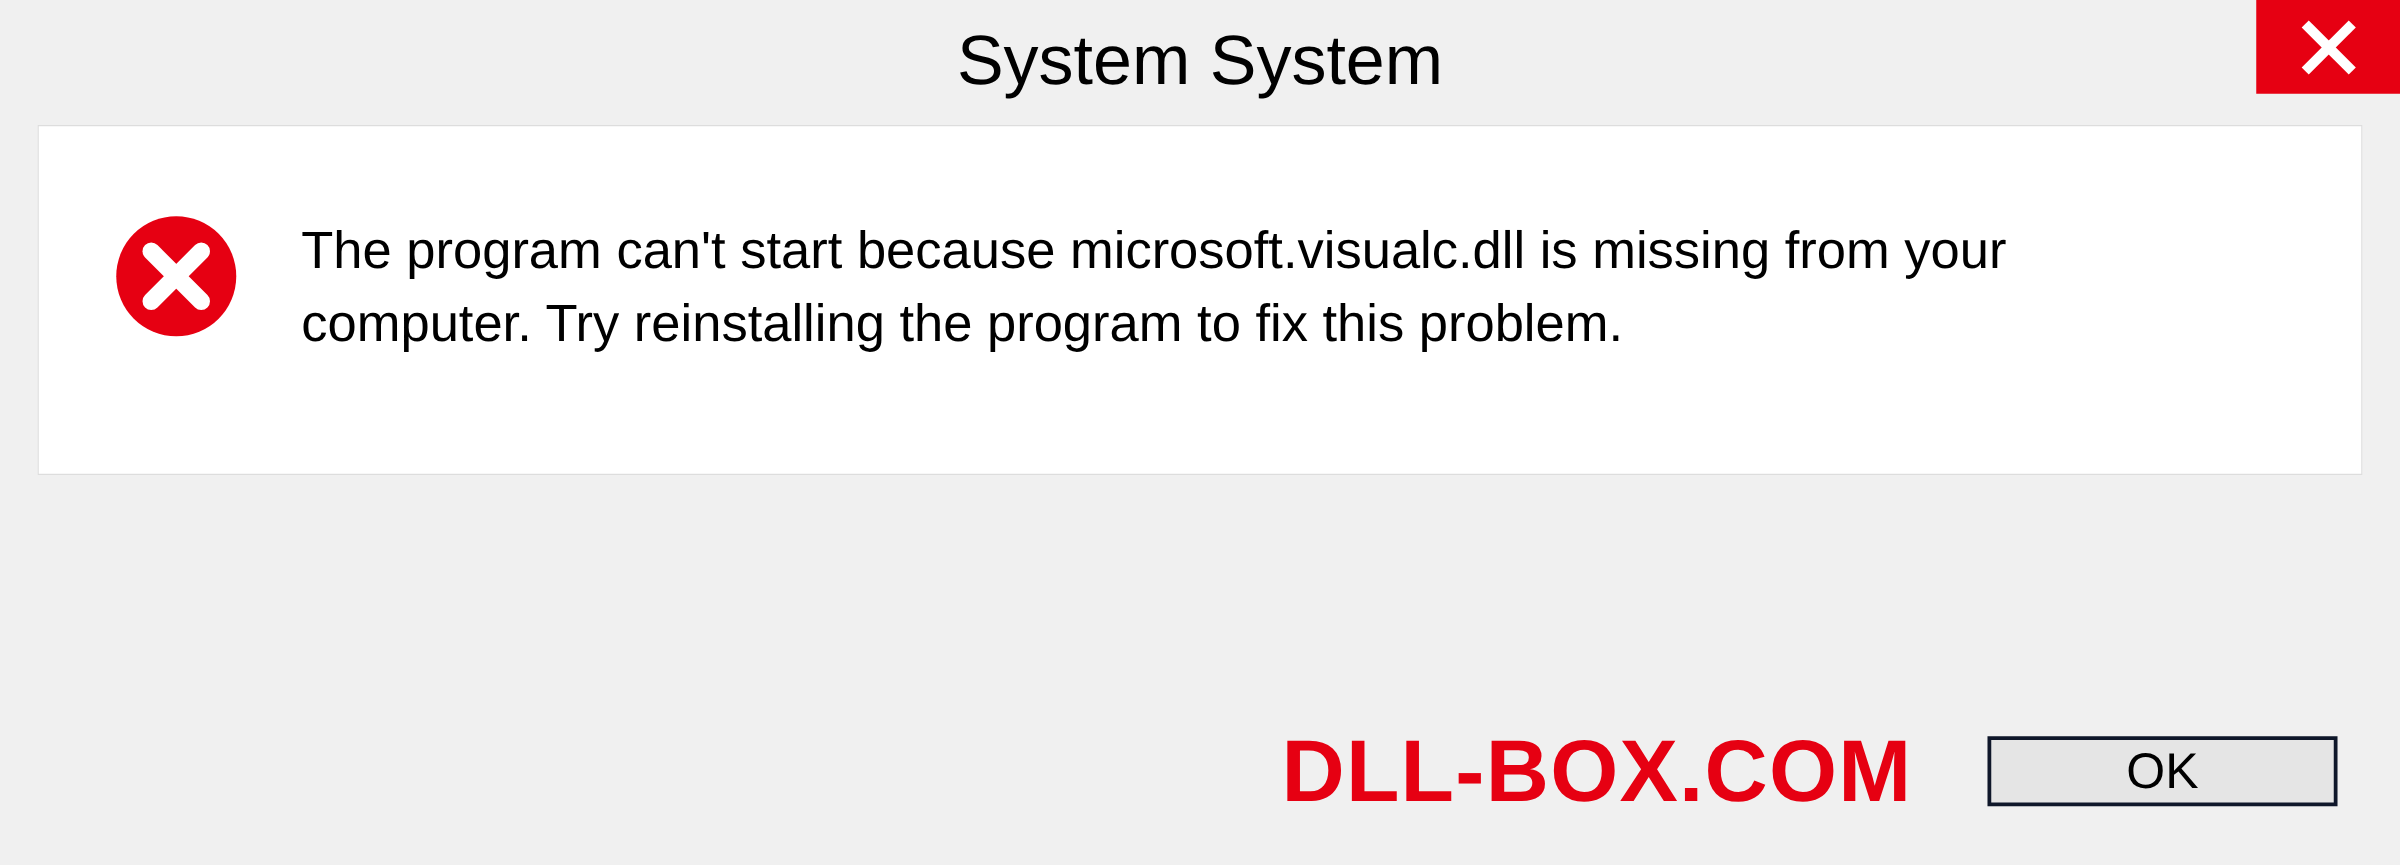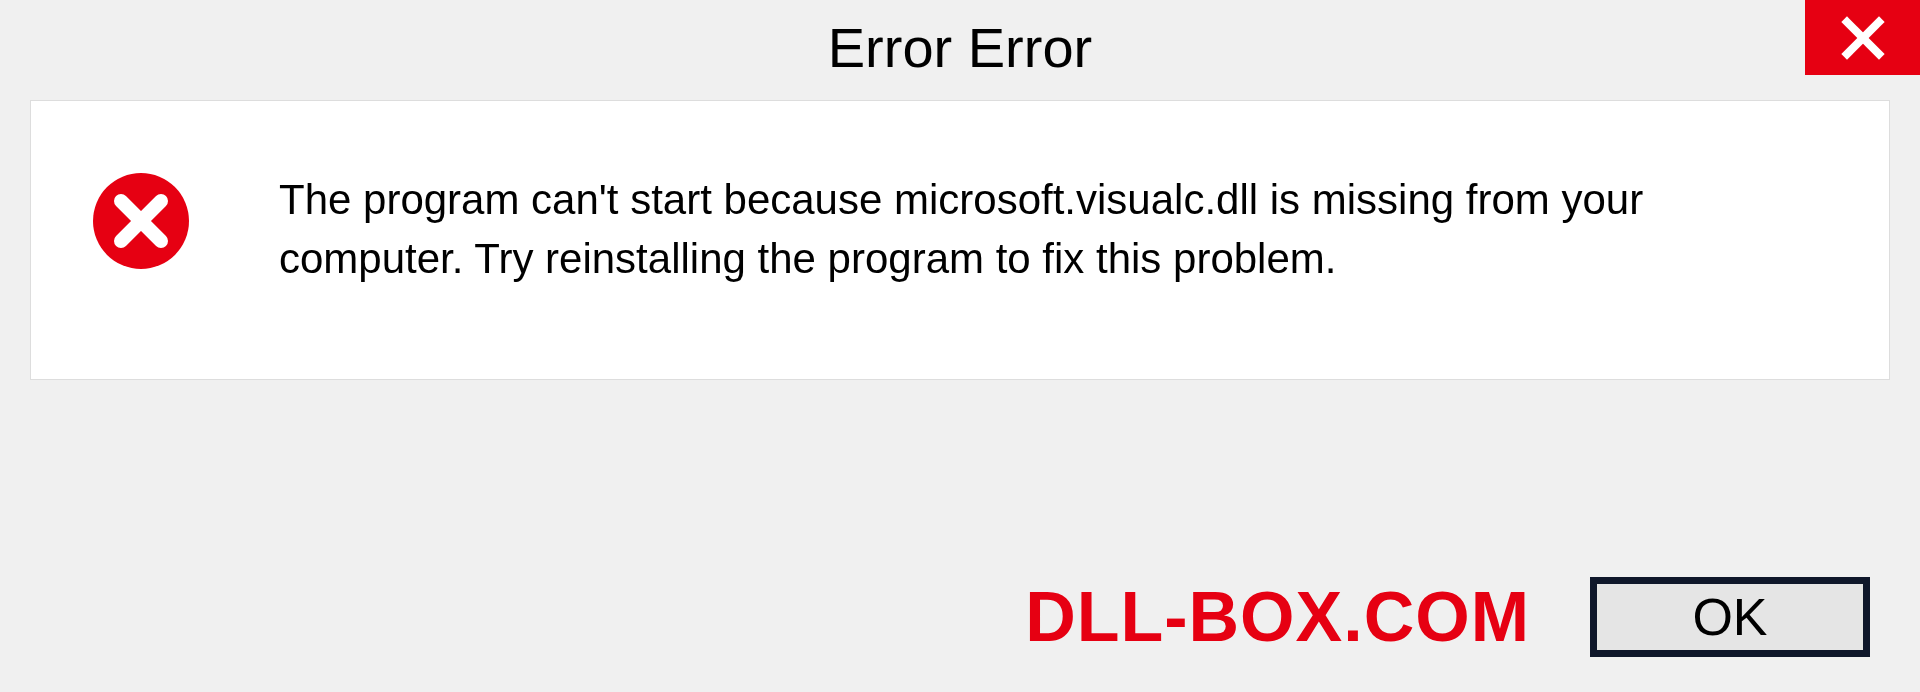--- a/index.html
+++ b/index.html
@@ -45,21 +45,20 @@
       height: 48px;
     }
     .content-panel {
       margin: 5px 30px 0 30px;
       background: #ffffff;
       border: 1px solid #ddd;
       padding: 70px 60px 90px 60px;
       display: flex;
       align-items: flex-start;
       gap: 50px;
-      justify-content: space-between;
     }
     .error-icon {
       flex-shrink: 0;
     }
     .error-icon svg {
       width: 100px;
       height: 100px;
     }
     .error-message {
       font-size: 42px;
@@ -80,37 +79,37 @@
     }
     .watermark {
       font-size: 70px;
       font-weight: 800;
       color: #e60012;
       letter-spacing: 1px;
       font-family: Arial, sans-serif;
     }
     .ok-btn {
       width: 280px;
-      height: 80px;
+      height: 56px;
       background: #e5e5e5;
-      border: 7px solid #0f172a;
-      font-size: 52px;
+      border: 3px solid #0f172a;
+      font-size: 40px;
       font-family: 'Segoe UI', Tahoma, sans-serif;
       color: #000;
       cursor: pointer;
       display: flex;
       align-items: center;
       justify-content: center;
     }
   </style>
 </head>
 <body>
 
 <div class="titlebar">
-  <div class="title-text">Error Error</div>
+  <div class="title-text">System System</div>
   <div class="close-btn">
     <svg viewBox="0 0 48 48">
       <line x1="8" y1="8" x2="40" y2="40" stroke="#ffffff" stroke-width="8" stroke-linecap="square"></line>
       <line x1="40" y1="8" x2="8" y2="40" stroke="#ffffff" stroke-width="8" stroke-linecap="square"></line>
     </svg>
   </div>
 </div>
 
 <div class="content-panel">
   <div class="error-icon">

